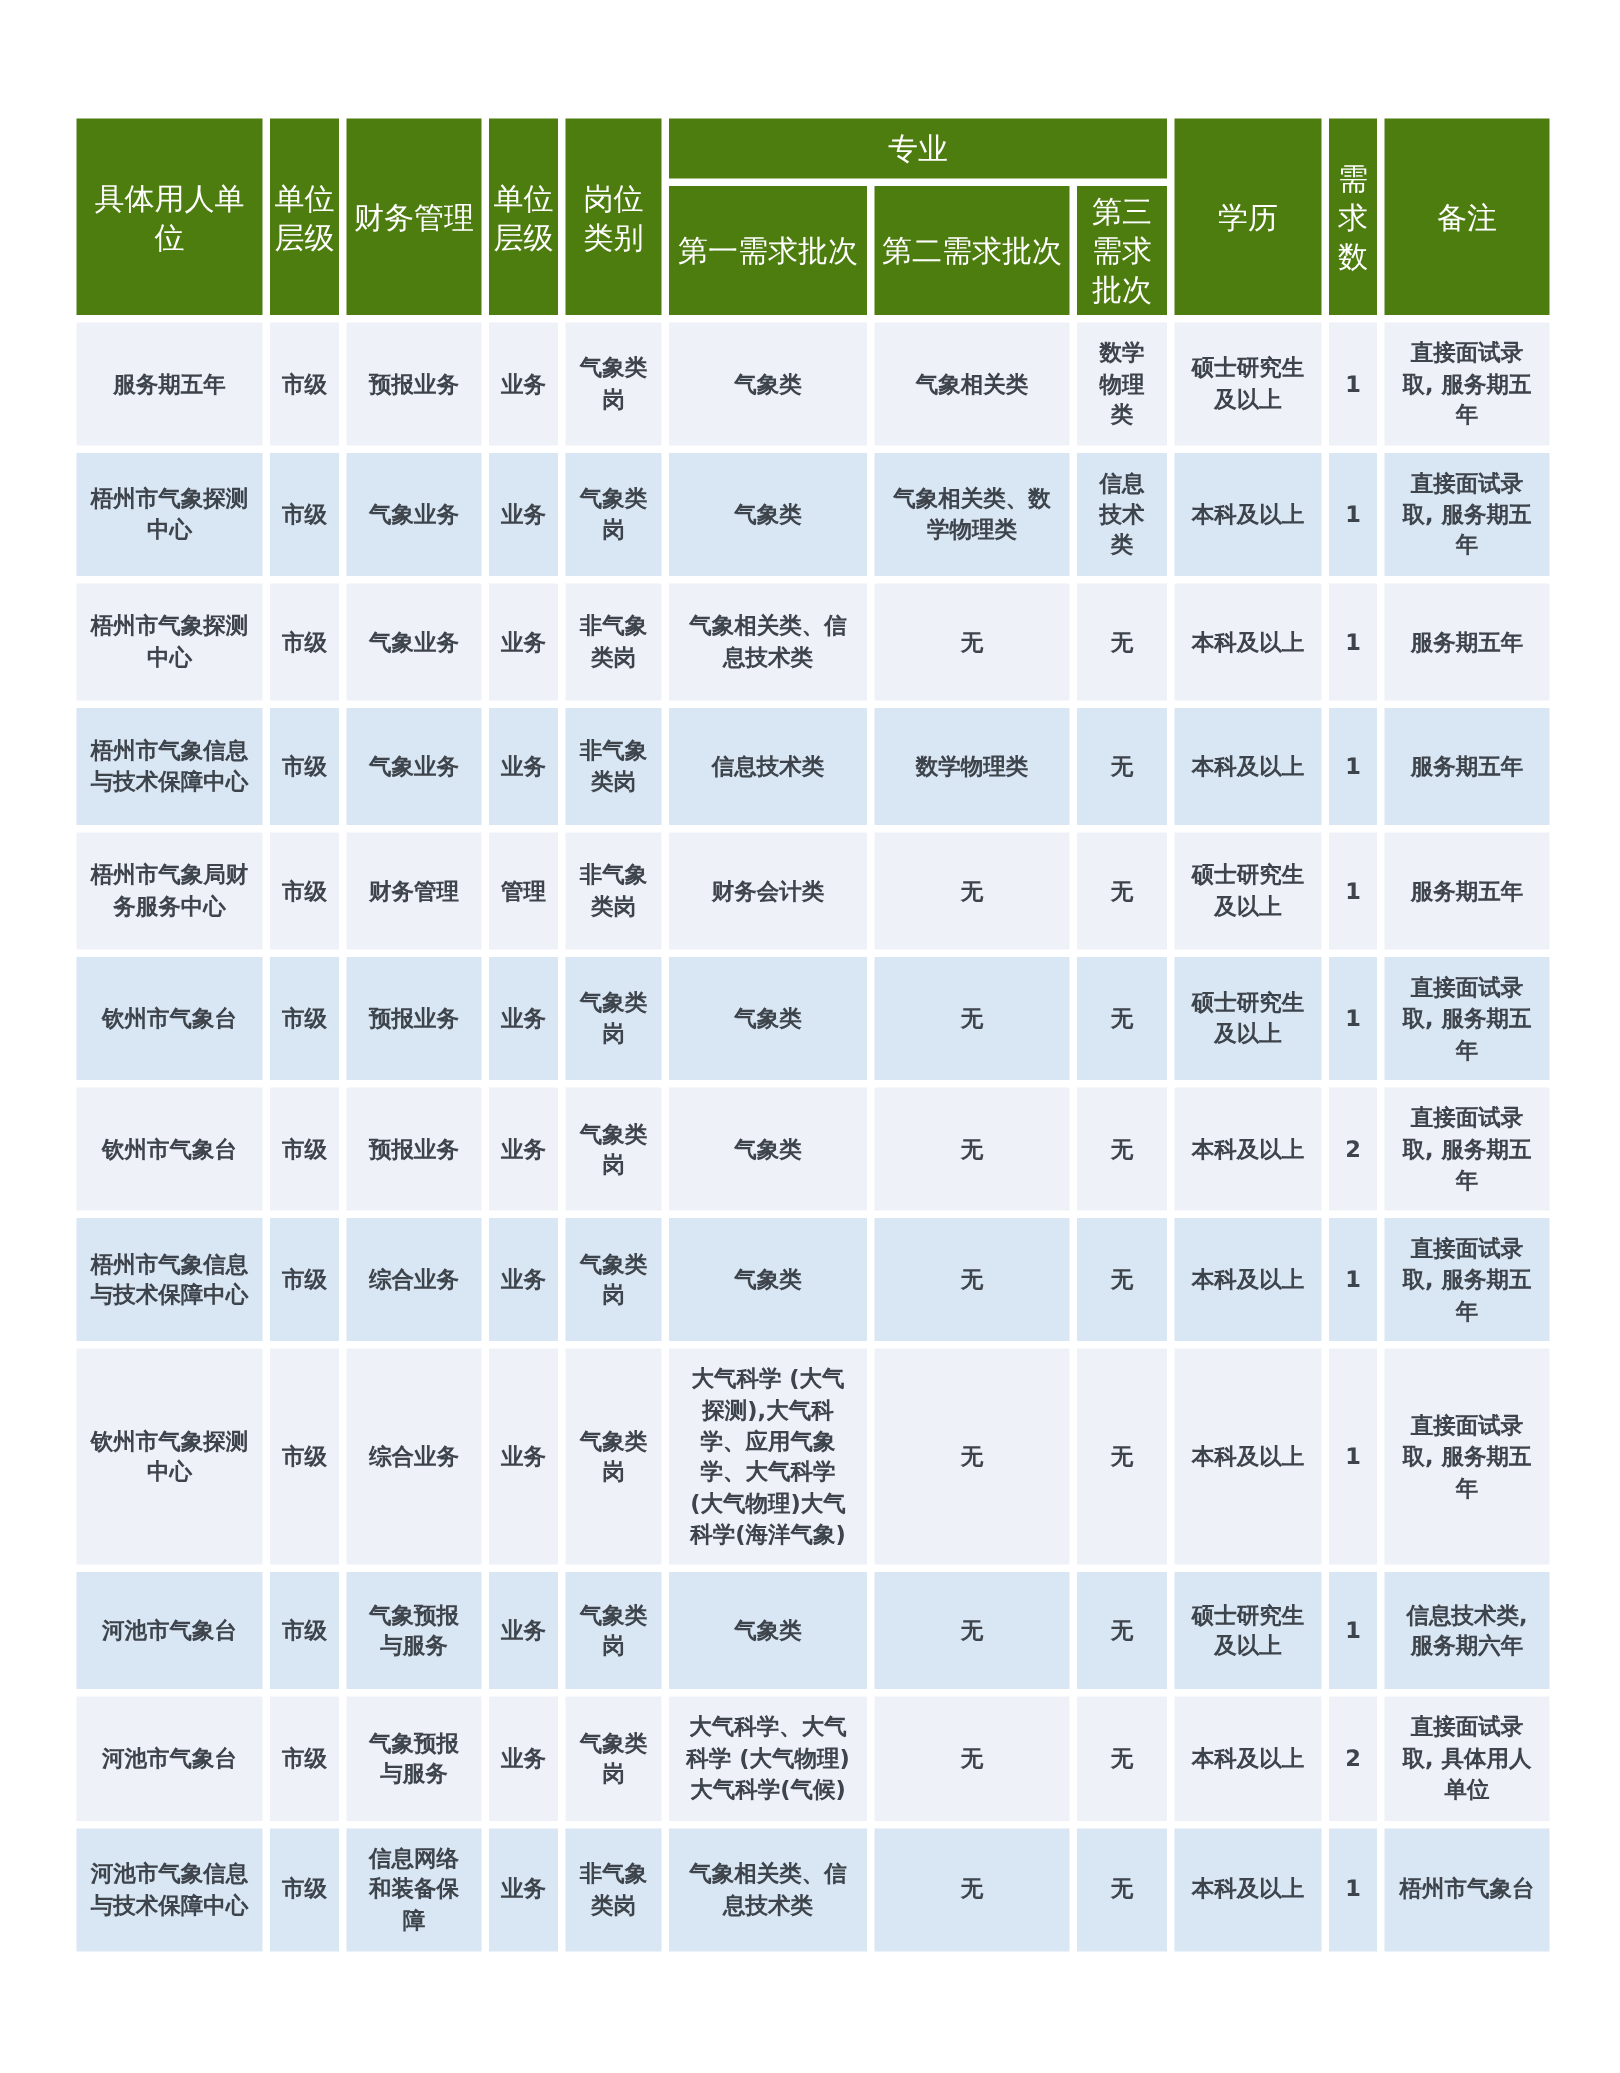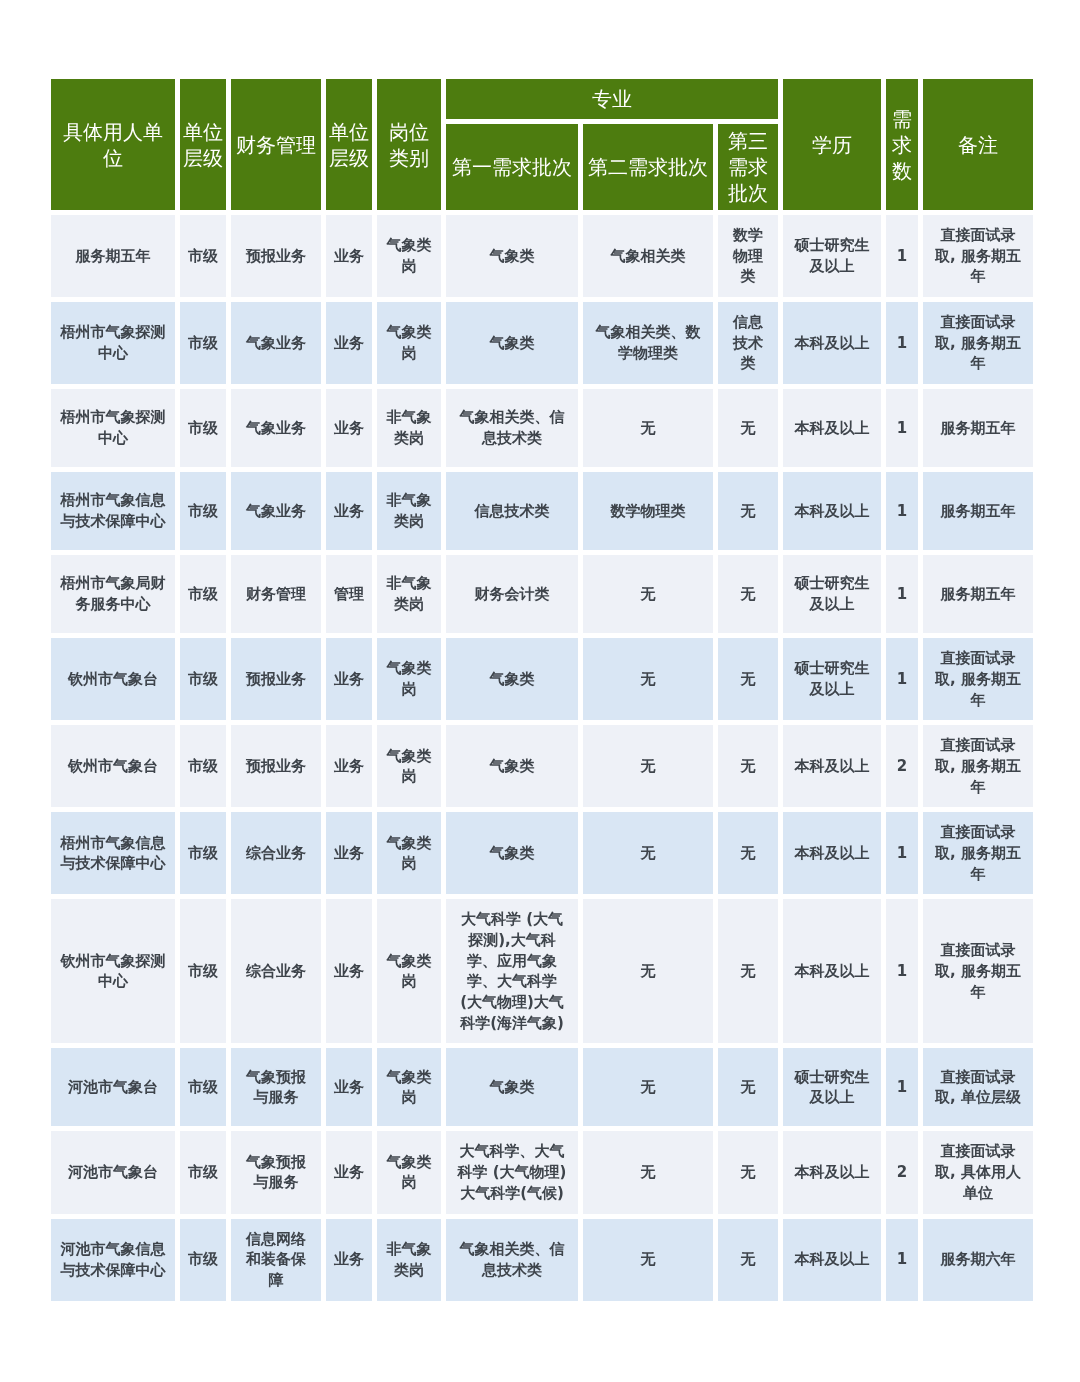--- a/index.html
+++ b/index.html
@@ -207,21 +207,21 @@
         <td class="c-unit">河池市气象台</td>
         <td class="c-level">市级</td>
         <td class="c-position">气象预报与服务</td>
         <td class="c-nature">业务</td>
         <td class="c-category">气象类岗</td>
         <td class="c-batch1">气象类</td>
         <td class="c-batch2">无</td>
         <td class="c-batch3">无</td>
         <td class="c-education">硕士研究生及以上</td>
         <td class="c-count">1</td>
-        <td class="c-remark">直接面试录取, 单位层级</td>
+        <td class="c-remark">信息技术类, 服务期六年</td>
       </tr>
         <tr class="row-odd">
         <td class="c-unit">河池市气象台</td>
         <td class="c-level">市级</td>
         <td class="c-position">气象预报与服务</td>
         <td class="c-nature">业务</td>
         <td class="c-category">气象类岗</td>
         <td class="c-batch1">大气科学、大气科学 (大气物理)大气科学(气候)</td>
         <td class="c-batch2">无</td>
         <td class="c-batch3">无</td>
@@ -233,17 +233,17 @@
         <td class="c-unit">河池市气象信息与技术保障中心</td>
         <td class="c-level">市级</td>
         <td class="c-position">信息网络和装备保障</td>
         <td class="c-nature">业务</td>
         <td class="c-category">非气象类岗</td>
         <td class="c-batch1">气象相关类、信息技术类</td>
         <td class="c-batch2">无</td>
         <td class="c-batch3">无</td>
         <td class="c-education">本科及以上</td>
         <td class="c-count">1</td>
-        <td class="c-remark">服务期六年</td>
+        <td class="c-remark">梧州市气象台</td>
       </tr>
       </tbody>
   </table>
 </div>
 
 </body></html>

